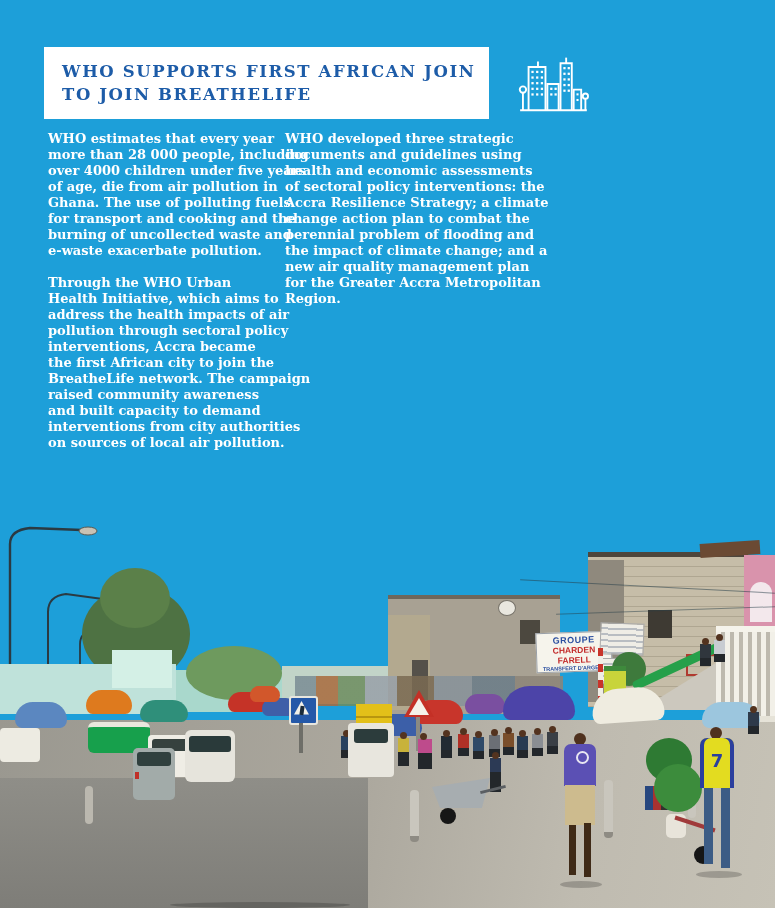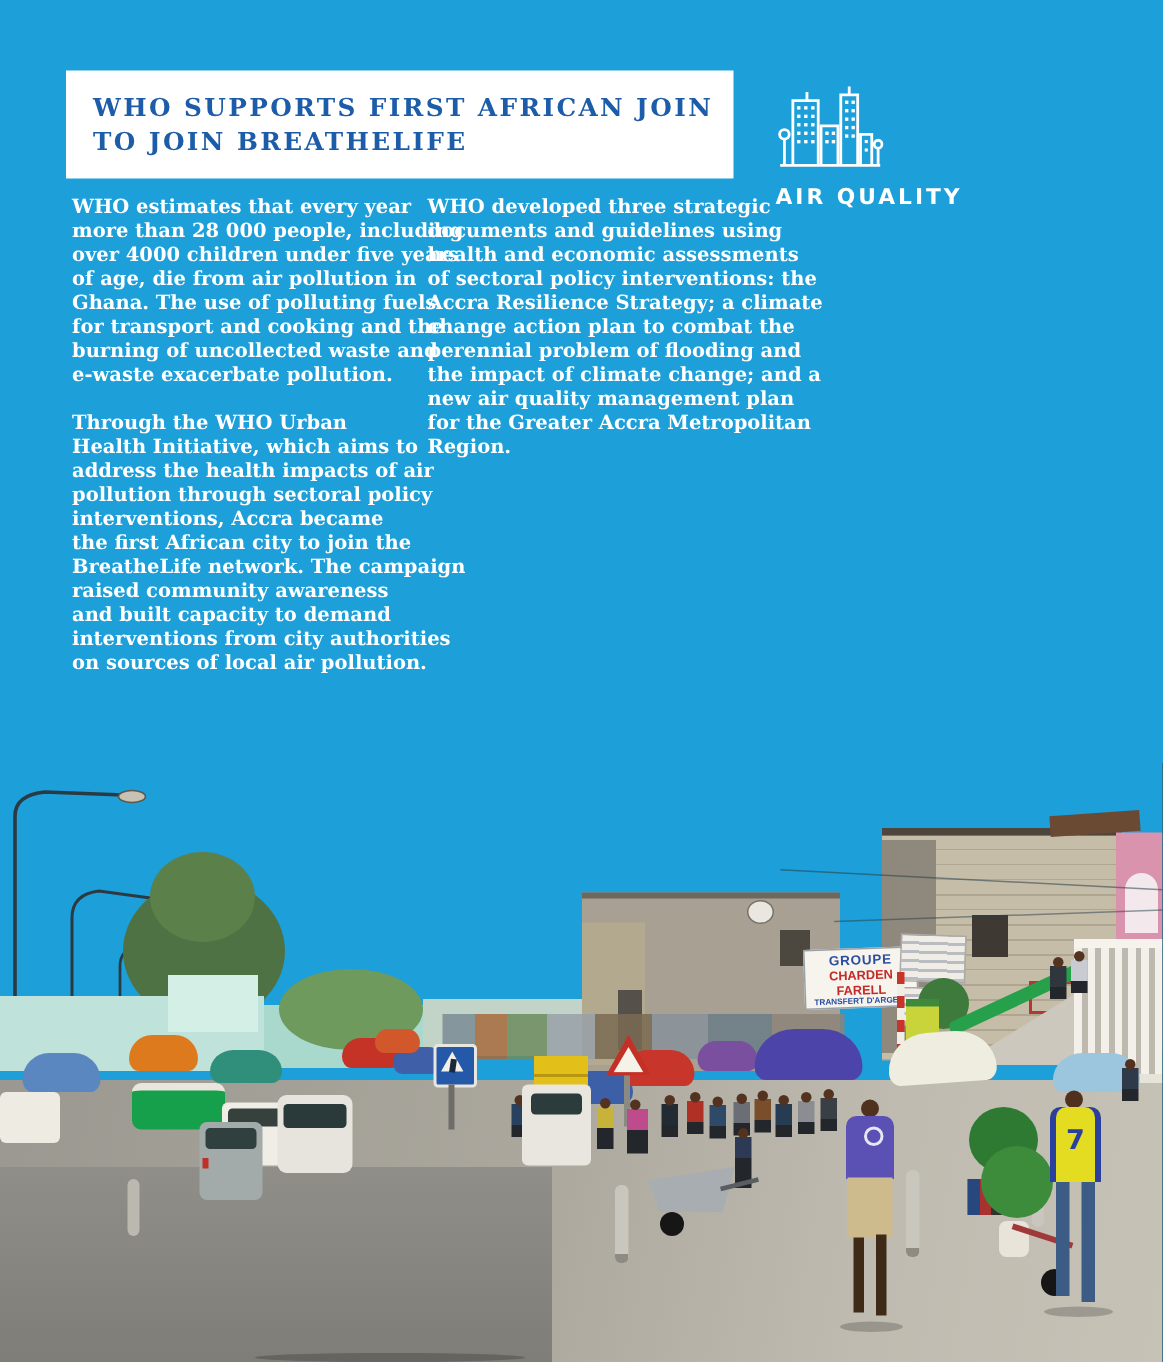--- a/index.html
+++ b/index.html
@@ -90,21 +90,20 @@
       <rect x="49" y="34" width="2.4" height="2.4"></rect>
         <rect x="53.6" y="34" width="2.4" height="2.4"></rect>
       <rect x="49" y="40" width="2.4" height="2.4"></rect>
         <rect x="53.6" y="40" width="2.4" height="2.4"></rect>
       <rect x="63" y="44" width="2.2" height="2.2"></rect>
         <rect x="63" y="50" width="2.2" height="2.2"></rect>
     </g>
   </svg>
 
   <div class="stat">
-    <div class="stat-head">AIR QUALITY</div>
   </div>
 
   <div class="col colL">
     <p class="pre">WHO estimates that every year
 more than 28 000 people, including
 over 4000 children under five years
 of age, die from air pollution in
 Ghana. The use of polluting fuels
 for transport and cooking and the
 burning of uncollected waste and

